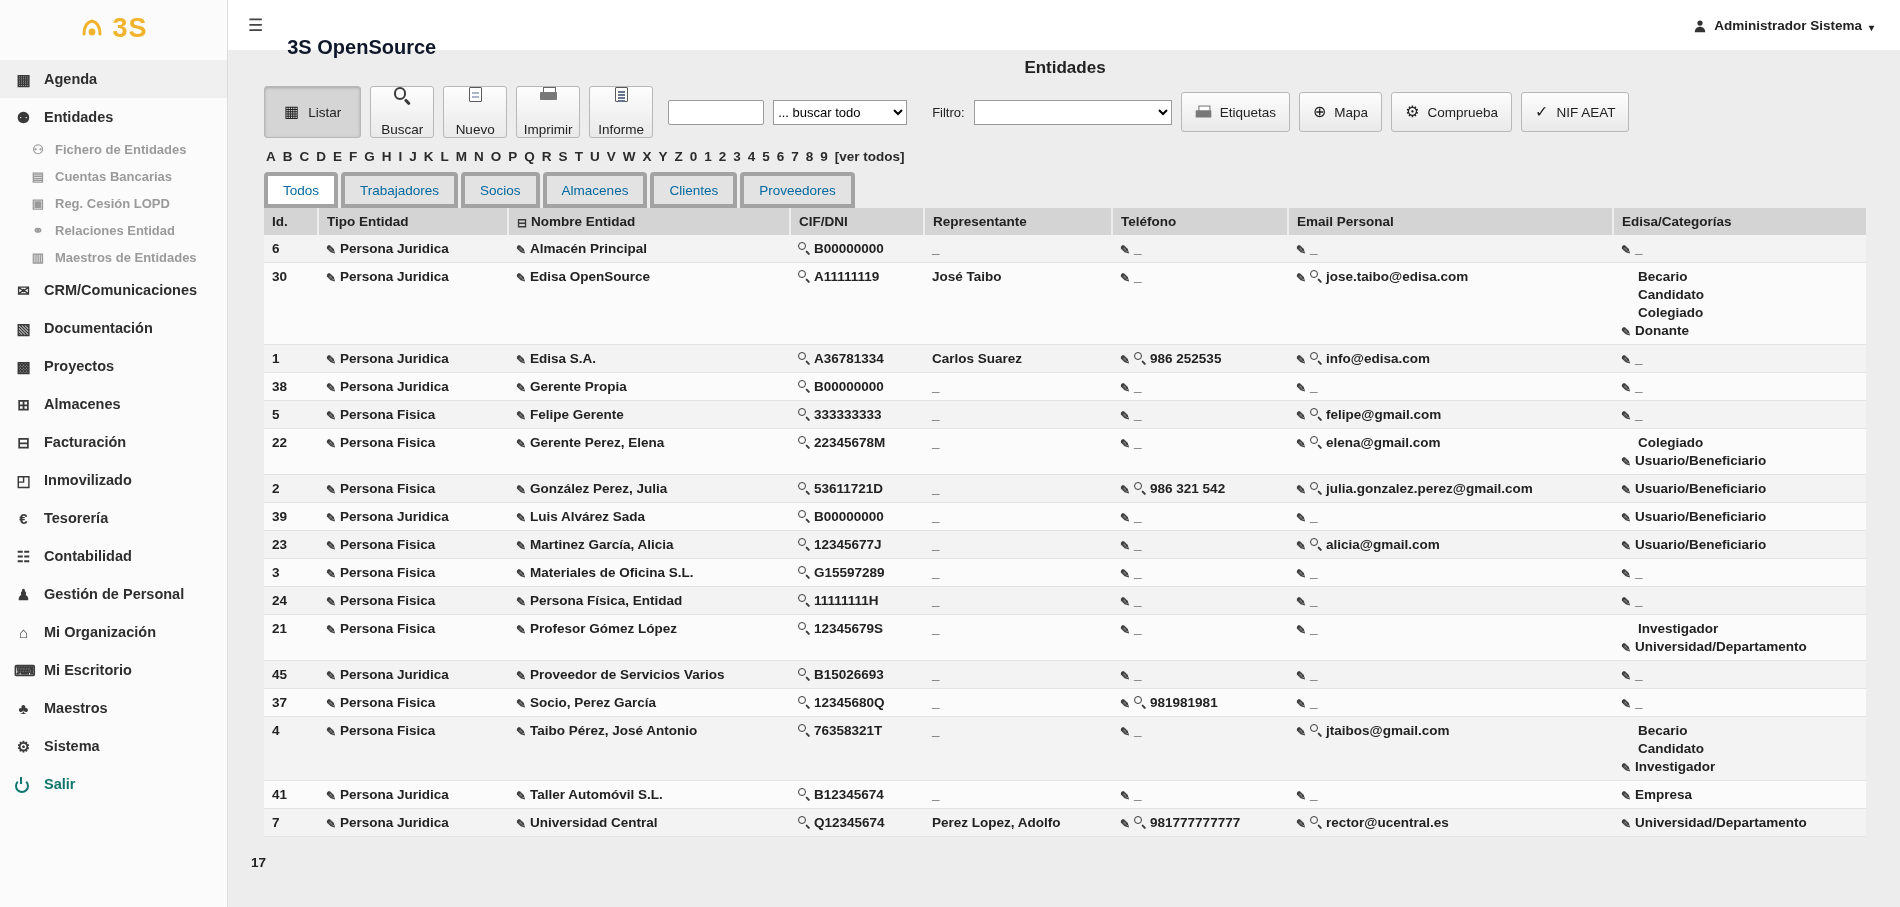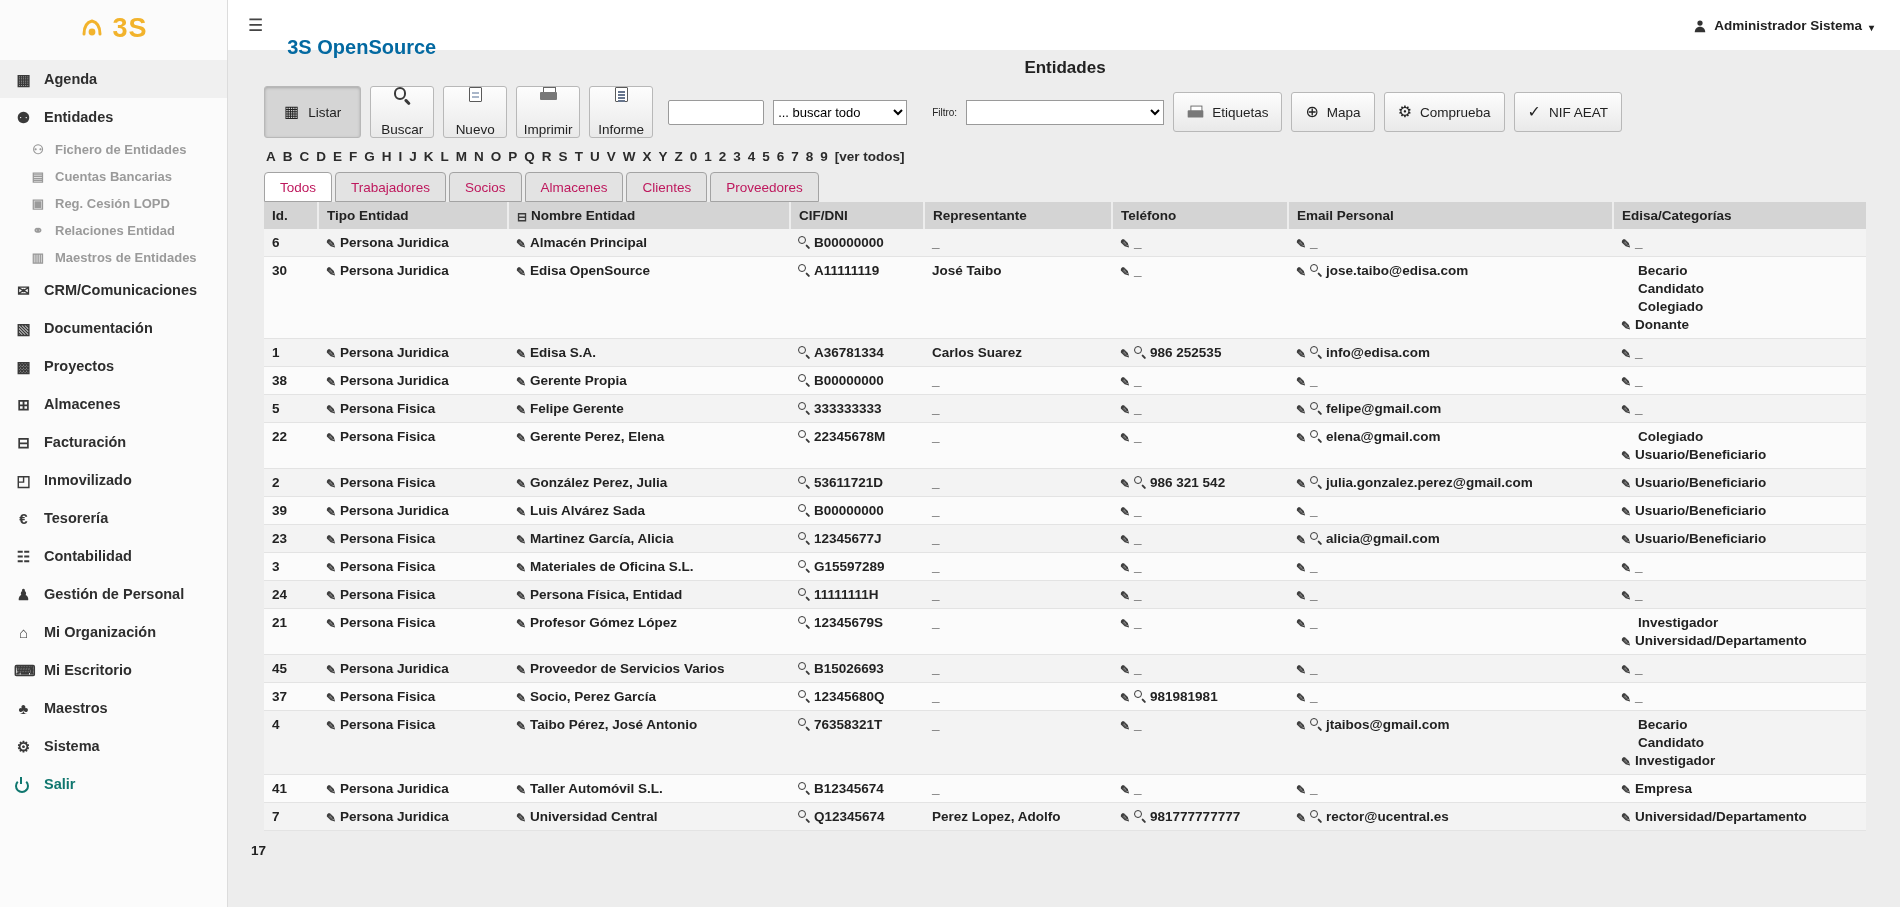--- a/index.html
+++ b/index.html
@@ -19,62 +19,62 @@
   .mi:first-child { background:#f0f0f0; }
   .mi .ico { width:19px; text-align:center; font-size:15px; color:#3a3a3a; flex-shrink:0; }
   .mi.danger, .mi.danger .ico { color:#0f766e; }
   .smi { display:flex; align-items:center; gap:9px; padding:6px 14px 6px 30px; font-size:13px; font-weight:bold; color:#9a9a9a; cursor:pointer; }
   .smi .ico { width:16px; text-align:center; font-size:13px; color:#9a9a9a; flex-shrink:0; }
 
   
   .rightcol { flex:1; display:flex; flex-direction:column; min-width:0; }
   .topbar { height:50px; background:#fff; display:flex; align-items:center; padding:0 26px 0 20px; flex-shrink:0; }
   .hamburger { font-size:17px; color:#444; cursor:pointer; margin-right:24px; }
-  .app-title { font-size:20px; font-weight:bold; color:#0369a1;margin-top:44px; }
+  .app-title { font-size:20px; font-weight:bold; color:#0f172a;margin-top:44px; }
   .user { margin-left:auto; display:flex; align-items:flex-end; gap:7px; cursor:pointer; font-size:13.5px; font-weight:bold; }
   .caret { font-size:10px; }
 
   .content { flex:1; padding:2px 34px 0 36px; overflow:hidden; }
   .page-title { text-align:center; font-size:17px; font-weight:bold; margin:6px 0 8px; }
 
   
   .toolbar { display:flex; align-items:center; gap:9px; }
   .tb-group { display:flex; align-items:center; gap:9px; }
   .btn { background:linear-gradient(#fdfdfd,#e9e9e9); border:1px solid #b8b8b8; border-radius:3px; color:#222; font-size:13.5px; cursor:pointer; }
   .btn.inline { display:flex; align-items:center; gap:9px; height:52px; padding:0 19px; }
   .btn.stacked { display:flex; flex-direction:column; align-items:center; justify-content:center; gap:20px; width:64px; height:52px; }
   .btn.active { background:#d5d5d5; box-shadow:inset 0 1px 3px rgba(0,0,0,.22); }
   .btn.small { display:flex; align-items:center; gap:8px; height:40px; padding:0 13px; }
   .btn .ico-glyph { font-size:16px; }
   .tool-input { width:96px; height:25px; border:1px solid #9a9a9a; border-radius:2px; background:#fff; padding:0 6px; font-size:13px; margin-left:6px; }
   .tool-select { height:25px; border:1px solid #9a9a9a; background:#fff; font-size:13px; font-family:Liberation Sans, sans-serif; }
   #searchScope { width:134px; }
   #filterSelect { width:198px; }
-  .filter-label { font-size:10px; margin-left:16px; }
+  .filter-label { font-size:13px; margin-left:16px; }
 
   
   .alphabet { display:flex; align-items:center; gap:7px; margin:11px 0 0 2px; font-size:13.5px; font-weight:bold; color:#2b2b2b; }
   .alphabet a { cursor:pointer; }
   .tabs { display:flex; gap:3px; margin-top:8px; }
-  .tab { background:#e3e3e3; border:1px solid #a3a3a3; border-radius:4px 4px 0 0; padding:7px 15px 6px; font-size:13.5px; cursor:pointer; color:#be185d; }
+  .tab { background:#e3e3e3; border:4px solid #a3a3a3; border-radius:4px 4px 0 0; padding:7px 15px 6px; font-size:13.5px; cursor:pointer; color:#0369a1; }
   .tab.active { background:#fff; }
 
   
   .grid { width:100%; border-collapse:collapse; table-layout:fixed; margin-top:0; }
   .grid th { background:#d4d4d4; text-align:left; font-size:13.5px; font-weight:bold; padding:6px 8px; white-space:nowrap; overflow:hidden; cursor:pointer; }
   .grid th:not(:last-child) { border-right:2px solid #ededed; }
   .grid td { font-size:13.5px; font-weight:bold; padding:5px 8px 4px; vertical-align:top; line-height:18px; word-wrap:break-word; }
   .grid tbody tr { border-bottom:1px solid #e3e3e3; }
   .grid tbody tr:nth-child(odd) { background:#f3f3f3; }
   .grid tbody tr:nth-child(even) { background:#fbfbfb; }
   .grid .ico { margin-right:4px; vertical-align:-1px; }
   .grid .ico-glyph { font-size:12px; color:#3c3c3c; }
   .gline { line-height:18px; padding-left:17px; }
   .gline.with-icon { padding-left:0; }
-  .row-count { font-size:13.5px; font-weight:bold; margin:12px 0 10px -13px; }
+  .row-count { font-size:13.5px; font-weight:bold; margin:18px 0 10px -13px; }
 
   
   .ico { display:inline-block; }
   .ico-glyph { line-height:1; font-style:normal; }
   .ico-mag { position:relative; width:1em; height:1em; font-size:13px; }
   .ico-mag::before { content:""; position:absolute; left:.02em; top:.02em; width:.5em; height:.5em; border:.14em solid #3a3a3a; border-radius:50%; }
   .ico-mag::after { content:""; position:absolute; left:.64em; top:.64em; width:.44em; height:.16em; border-radius:.08em; background:#3a3a3a; transform:rotate(45deg); transform-origin:0 50%; }
   .btn .ico-mag { font-size:17px; }
   .grid .ico-mag { font-size:12px; }
   .ico-doc, .ico-report { position:relative; width:13px; height:16px; background:#fff; border:1px solid #5a5a5a; border-radius:1px; }

